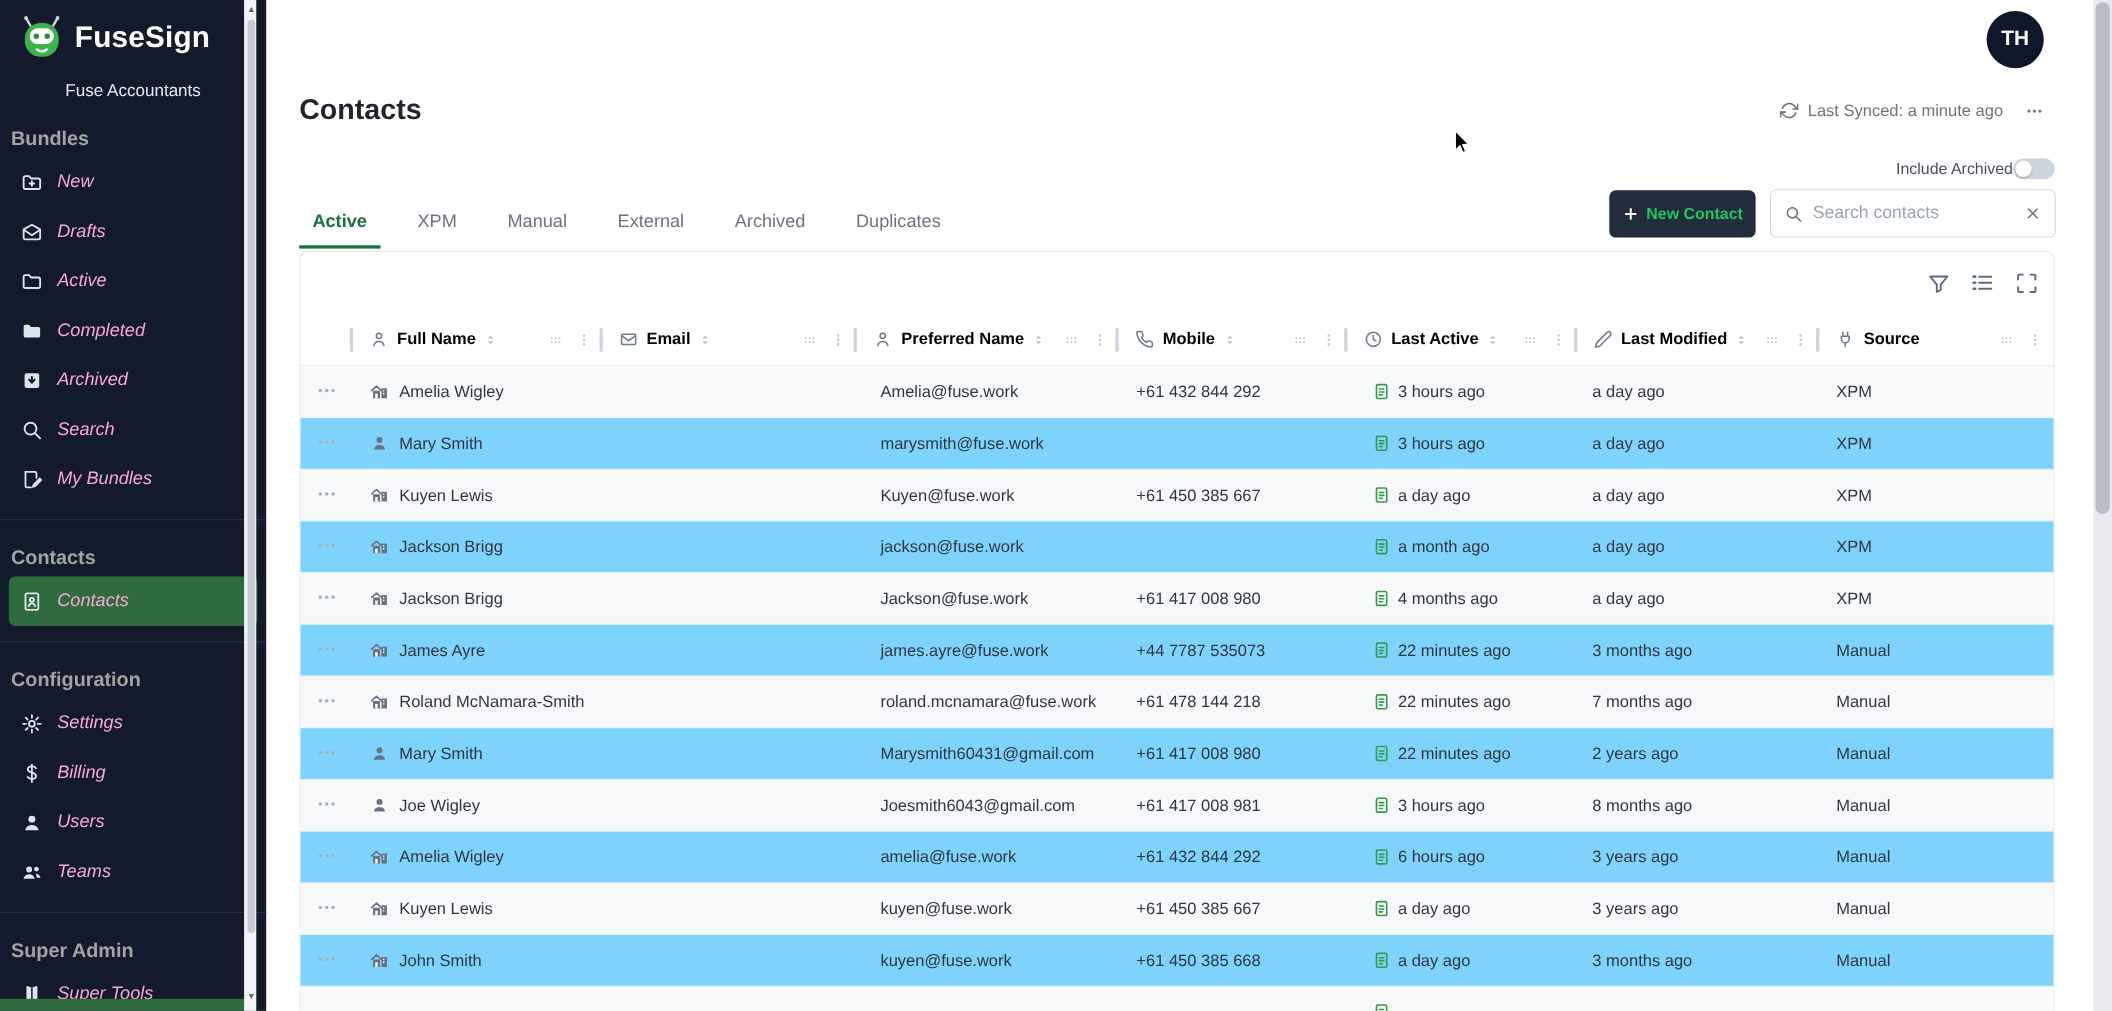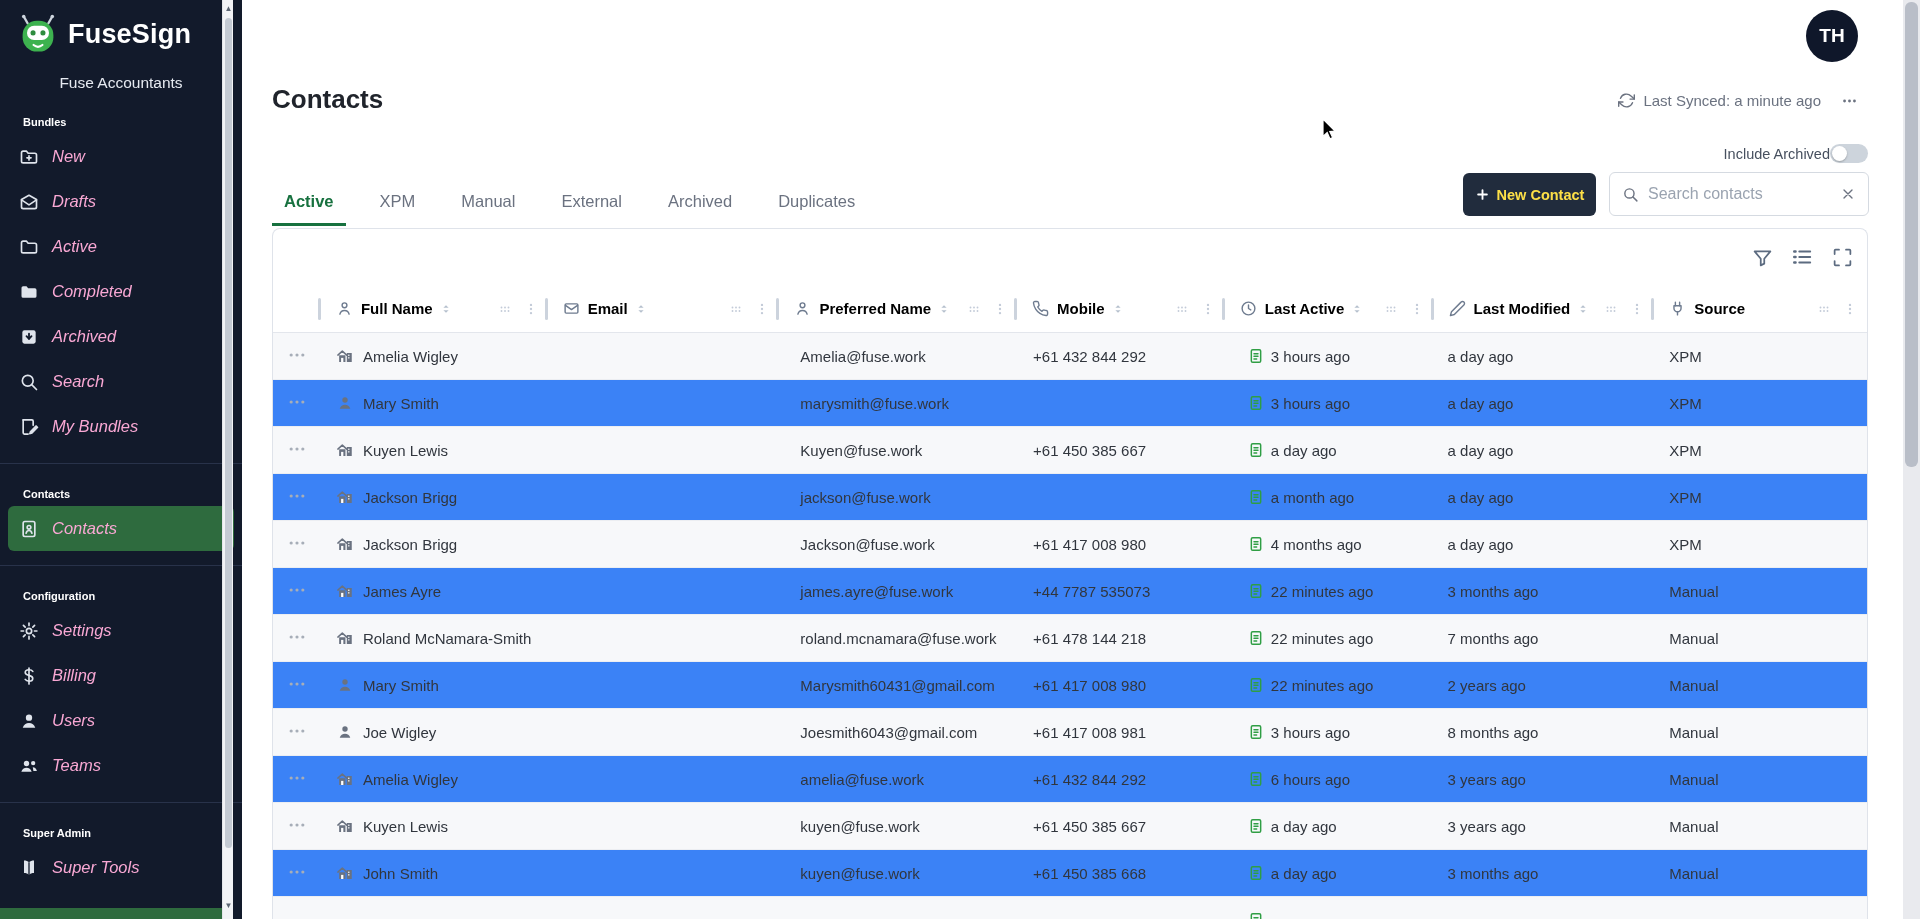--- a/index.html
+++ b/index.html
@@ -6,21 +6,21 @@
   html,body { width:1920px; height:919px; overflow:hidden; font-family:"Liberation Sans", sans-serif; background:#fff; }
   .icon { display:inline-flex; align-items:center; justify-content:center; }
   .icon svg { display:block; }
 
   
   #sidebar { position:absolute; left:0; top:0; width:242px; height:919px; background:#121a2b; color:#e7ebf2; }
   .logo-row { display:flex; align-items:center; gap:8px; padding:10px 0 0 16px; height:58px; }
   .logo-text { font-size:27px; font-weight:bold; color:#fff; letter-spacing:.2px; }
   .account-name { margin-top:16px; text-align:center; font-size:15.5px; color:#e6eaf1; }
   .side-section { margin-top:24px; }
-  .side-label { font-size:11px; font-weight:bold; color:#ffffff; padding:0 10px; margin-bottom:6px;margin-left:13px; }
+  .side-label { font-size:18px; font-weight:bold; color:#a3a3a3; padding:0 10px; margin-bottom:6px; }
   .side-item { display:flex; align-items:center; height:45px; margin:0 8px; padding-left:11px; border-radius:6px; cursor:pointer; color:#f9a8d4;font-style:italic; }
   .side-item .icon { width:20px; height:20px; color:#dfe4ec; margin-right:13px; }
   .side-item-label { font-size:16.5px; }
   .side-item.active { background:#2e6b3e; }
   .side-divider { height:1px; background:#28324a; margin:14px 0 0 0; }
   .side-green-strip { position:absolute; left:0; bottom:0; width:222px; height:11px; background:#2e6b3e; }
 
   
   #side-scrollbar { position:absolute; left:222px; top:0; width:11px; height:919px; background:#f2f3f6; border-left:1px solid #e4e6ea; }
   #side-scrollbar .thumb { position:absolute; left:2px; top:18px; width:7px; height:830px; background:#c4cad3; border-radius:4px; }
@@ -34,21 +34,21 @@
   #sync-row .icon { width:17px; height:17px; color:#6b7280; }
   #sync-text { font-size:15px; }
   #sync-menu { margin-left:12px; width:22px; height:20px; cursor:pointer; color:#3f4754; }
 
   
   #include-archived { position:absolute; top:144px; right:52px; display:flex; align-items:center; }
   #include-archived .lbl { font-size:14.5px; color:#47505f; }
   .toggle { width:38px; height:19px; border-radius:10px; background:#cdd4dc; position:relative; cursor:pointer; }
   .toggle .knob { position:absolute; left:2px; top:2px; width:15px; height:15px; border-radius:50%; background:#fff; box-shadow:0 1px 2px rgba(0,0,0,.25); }
 
-  #new-contact-btn { position:absolute; left:1463px; top:173px; width:133px; height:43px; background:#212c3d; color:#fde047; border:none;
+  #new-contact-btn { position:absolute; left:1463px; top:173px; width:133px; height:43px; background:#212c3d; color:#22c55e; border:none;
                      border-radius:6px; display:flex; align-items:center; justify-content:center; gap:7px; font-size:14.5px; font-weight:bold; cursor:pointer; }
   #new-contact-btn .icon { width:15px; height:15px; color:#fff; }
 
   #search-box { position:absolute; left:1609px; top:172px; width:260px; height:44px; background:#fff; border:1px solid #d5dae1;
                 border-radius:6px; display:flex; align-items:center; padding:0 12px; gap:9px; }
   #search-box .icon { width:17px; height:17px; color:#6b7280; }
   #search-input { flex:1; border:none; outline:none; font-size:16px; color:#333; font-family:"Liberation Sans",sans-serif; min-width:0; }
   #search-input::placeholder { color:#9aa3b0; }
   #search-clear { width:16px; height:16px; color:#6b7280; cursor:pointer; }
 
@@ -66,21 +66,21 @@
 
   #thead { display:flex; height:48px; align-items:center; border-bottom:1px solid #e3e6ec; }
   .th { display:flex; align-items:center; height:100%; padding-left:15px; position:relative; }
   .th .h-icon { width:17px; height:17px; color:#6e7b8f; margin-right:8px; }
   .th .h-label { font-size:15px; font-weight:600; color:#000000; white-space:nowrap; }
   .th .h-sort { width:14px; height:14px; margin-left:6px; color:#b6c0ce; cursor:pointer; }
   .th .h-drag { width:14px; height:14px; margin-left:auto; color:#c3cbd8; cursor:grab; }
   .th .h-kebab { width:14px; height:16px; margin-left:12px; margin-right:10px; color:#c3cbd8; cursor:pointer; }
   .th .h-div { position:absolute; right:0; top:13px; width:3px; height:22px; border-radius:2px; background:#ccd3dd; }
 
-  .tr { display:flex; height:47px; align-items:center; border-bottom:1px solid #eceef2; background:#3b82f6; cursor:pointer; }
+  .tr { display:flex; height:47px; align-items:center; border-bottom:1px solid #eceef2; background:#7dd3fc; cursor:pointer; }
   .tr.odd { background:#f7f8fa; }
   .td { height:100%; display:flex; align-items:center; overflow:hidden; white-space:nowrap; font-size:15px; color:#31363e; }
   .td.c-actions { justify-content:center; }
   .row-menu { background:none; border:none; width:26px; height:20px; color:#a7aeb8; cursor:pointer; padding:0; }
   .row-menu .icon { width:20px; height:18px; color:#a7aeb8; }
   .td.c-full_name { padding-left:15px; }
   .td.c-full_name .icon { width:18px; height:18px; color:#6a7280; margin-right:9px; flex:none; }
   .td.c-preferred_name { padding-left:15px; }
   .td.c-email { padding-left:15px; }
   .td.c-mobile { padding-left:16px; }

